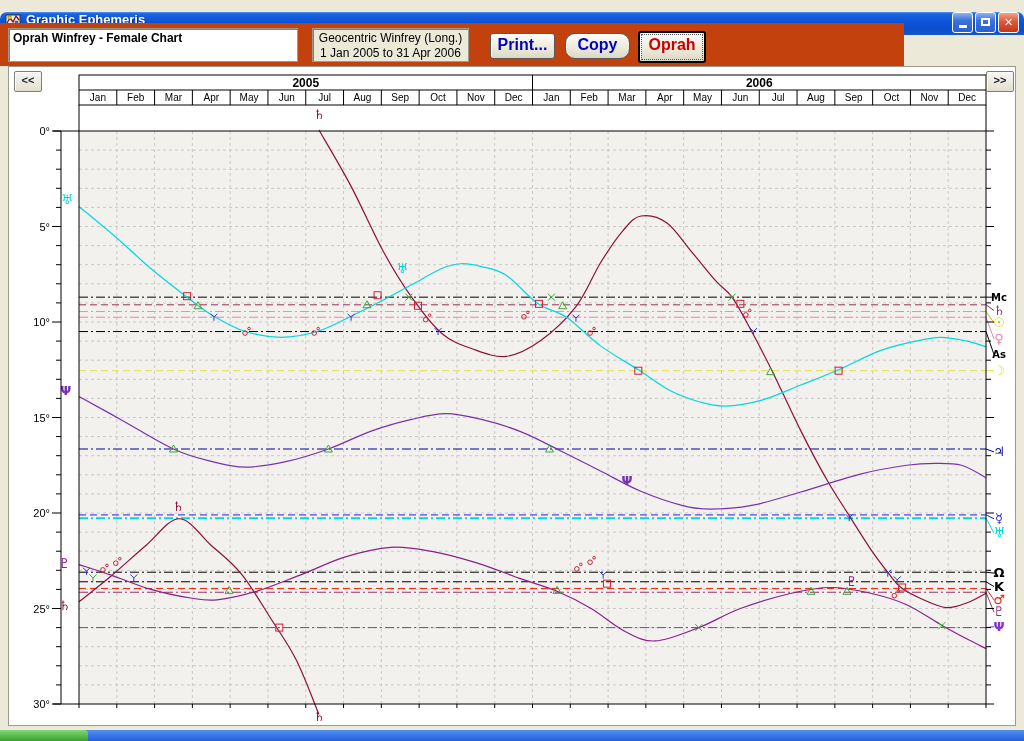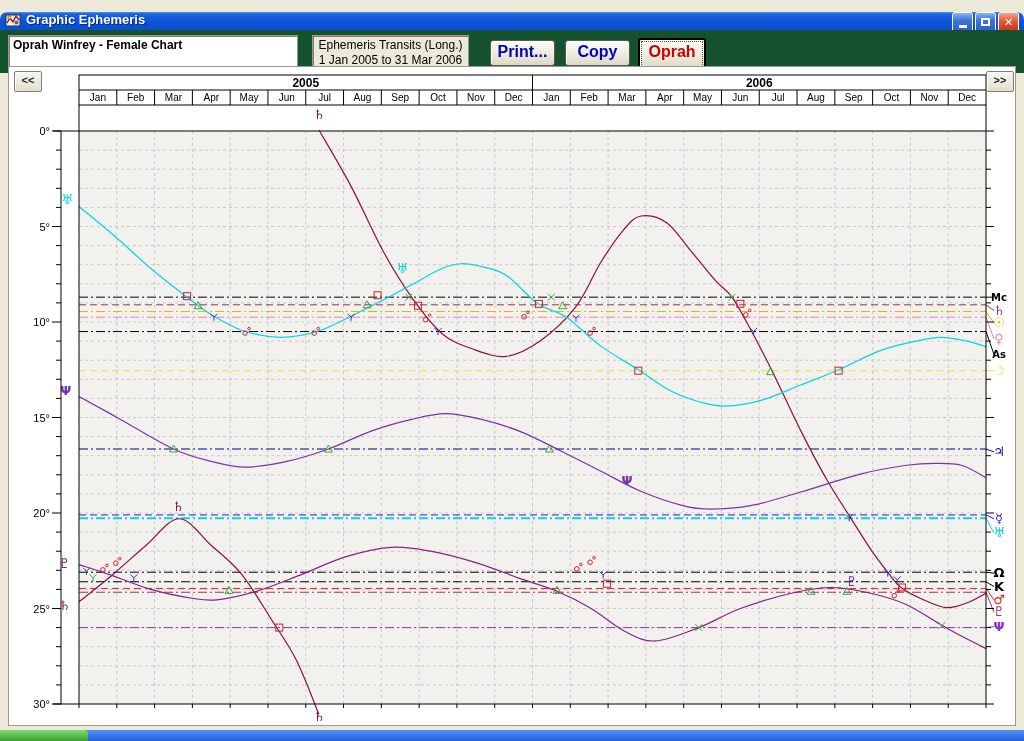--- a/index.html
+++ b/index.html
@@ -14,31 +14,31 @@
   .app-icon{width:16px;height:16px;display:inline-block;margin-left:2px;}
   .tb-btns{display:flex;gap:2px;margin-right:2px;}
   .tb-btn{width:21px;height:21px;border-radius:3px;border:1px solid #fff;
     background:linear-gradient(180deg,#8db4ef 0%,#3c72d8 40%,#2a5fd0 100%);
     color:#fff;font-size:11px;line-height:19px;text-align:center;box-sizing:border-box;
     font-family:"DejaVu Sans",sans-serif;cursor:default;}
   .tb-btn.close{background:linear-gradient(180deg,#f5a088 0%,#e0583a 45%,#c43415 100%);}
   .minbar{display:inline-block;width:8px;height:3px;background:#fff;margin-top:12px;}
   .restsq{display:inline-block;width:9px;height:8px;border:2px solid #fff;margin-top:4px;box-sizing:border-box;}
   
-  .toolbar{position:absolute;left:0;top:30px;width:1024px;height:43px;background:#14532d;}
+  .toolbar{position:absolute;left:0;top:23px;width:904px;height:43px;background:#c2410c;}
   .infobox{position:absolute;box-sizing:border-box;font-size:12px;font-weight:bold;
     border:1px solid #9d9a8c;box-shadow:inset 1px 1px 0 #808072;}
   .infobox.chart{left:8px;top:5px;width:290px;height:34px;background:#fff;padding:2px 4px;line-height:14px;}
   .infobox.transit{left:312px;top:5px;width:157px;height:34px;background:#ece9d8;
     text-align:center;font-weight:normal;line-height:15px;padding-top:2px;font-size:12px;}
   .xp-btn{position:absolute;top:10px;height:24px;width:63px;background:linear-gradient(180deg,#fdfdfa,#ece9d8 60%,#dcd8c8);
     border:1px solid #5a5955;border-radius:3px;box-shadow:inset 1px 1px 0 #ffffff;
     font-size:16px;font-weight:bold;color:#0000c0;text-align:center;line-height:22px;cursor:default;}
   .xp-btn .lbl::first-letter{text-decoration:underline;}
-  #print-btn{left:490px;} #copy-btn{left:565px;}
+  #print-btn{left:490px;} #copy-btn{left:565px;border-radius:10px;}
   #quit-btn{left:638px;top:8px;width:64px;height:28px;border:2px solid #000;line-height:24px;color:#cc0000;}
   #quit-btn .focus{position:absolute;left:2px;top:2px;right:2px;bottom:2px;outline:1px dotted #555;}
   
   .chart-panel{position:absolute;left:8px;top:66px;width:1008px;height:660px;background:#fff;
     border:1px solid #9d9a8c;box-sizing:border-box;}
   .nav-btn{position:absolute;width:26px;height:19px;background:linear-gradient(180deg,#f7f6f2,#e3dfd0);
     border:1px solid #7f7d74;box-shadow:inset 1px 1px 0 #fff;border-radius:2px;
     font-size:11px;font-weight:bold;color:#222;text-align:center;line-height:17px;cursor:default;}
   #prev-btn{left:14px;top:71px;} #next-btn{left:986px;top:71px;}
   svg text{font-family:"Liberation Sans",sans-serif;}
@@ -66,22 +66,22 @@
     <span class="tb-btn"><span class="restsq"></span></span>
     <span class="tb-btn close">✕</span>
   </span>
 </div>
 
 <div class="toolbar">
   <div class="infobox chart">
     <div>Oprah Winfrey - Female Chart</div>
   </div>
   <div class="infobox transit">
-    <div>Ephemeris Transits (Long.)</div>
-    <div>1 Jan 2005 to 31 Mar 2006</div>
+    <div>Geocentric Winfrey (Long.)</div>
+    <div>1 Jan 2005 to 31 Apr 2006</div>
   </div>
   <div class="xp-btn" id="print-btn">
     <span class="lbl">Print...</span>
   </div>
   <div class="xp-btn" id="copy-btn">
     <span class="lbl">Copy</span>
   </div>
   <div class="xp-btn" id="quit-btn">
     <span class="focus"></span>
     <span class="lbl">Oprah</span>

